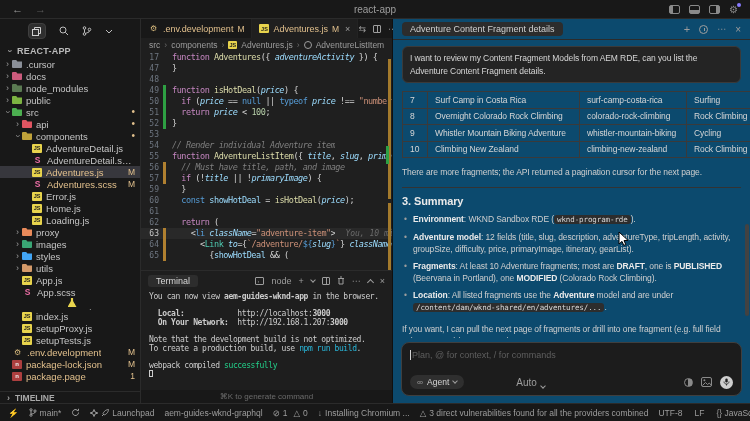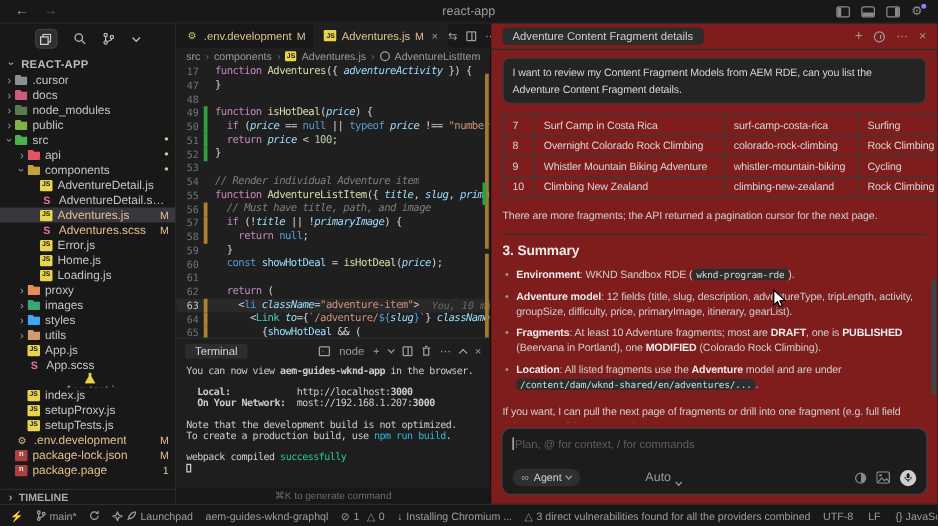--- a/index.html
+++ b/index.html
@@ -93,21 +93,21 @@
   .node-ic { width:9px; height:8px; border:1px solid #9d9d9d; border-radius:1px; font-size:5px; display:inline-flex; align-items:flex-end; padding-left:1px; }
   .chup { width:5px; height:5px; border-right:1px solid #9d9d9d; border-bottom:1px solid #9d9d9d; transform:rotate(-135deg); margin-top:3px; }
   .chdn { width:4px; height:4px; border-right:1px solid #9d9d9d; border-bottom:1px solid #9d9d9d; transform:rotate(45deg); margin-top:-2px; }
   .term-body { flex:1; padding:3px 8px 0; font-family:"DejaVu Sans Mono", monospace; font-size:8px; letter-spacing:-0.4px; line-height:8.6px; color:#cccccc; overflow:hidden; }
   .tline { height:8.6px; white-space:pre; }
   .t-b { font-weight:700; } .t-cy { color:#29b8db; } .t-g { color:#23d18b; }
   .tcur { display:inline-block; width:4px; height:7px; border:1px solid #cccccc; vertical-align:middle; }
   .term-hint { height:13px; flex:none; display:flex; align-items:center; justify-content:center; font-size:8px; color:#6b6b6b; background:#181818; }
 
   
-  .chat { flex:1; min-width:0; display:flex; flex-direction:column; background:#7f1d1d; position:relative; }
+  .chat { flex:1; min-width:0; display:flex; flex-direction:column; background:#0c4a6e; position:relative; }
   .chat-head { height:21px; flex:none; display:flex; align-items:center; padding:0 9px; gap:8px; border-bottom:1px solid #2b2b2b; }
   .chat-title { background:#2c2c2c; border-radius:4px; padding:2px 8px; font-size:9px; color:#d0d0d0; white-space:nowrap; }
   .chat-hicons { margin-left:auto; display:flex; align-items:center; gap:9px; color:#9d9d9d; font-size:11px; }
   .clockic { width:9px; height:9px; border:1px solid #9d9d9d; border-radius:50%; position:relative; }
   .clockic::after { content:''; position:absolute; left:4px; top:2px; width:1px; height:3px; background:#9d9d9d; }
   .chat-body { flex:1; min-height:0; overflow:hidden; padding:6px 9px 0; font-size:8.5px; letter-spacing:-0.1px; color:#cfcfcf; line-height:12.5px; }
   .msg { border:1px solid #3a3a3a; background:#242424; border-radius:6px; padding:5px 7px; color:#d6d6d6; }
   .frag-table { border-collapse:collapse; table-layout:fixed; width:362px; margin-top:8px; font-size:8.5px; color:#d6d6d6; }
   .frag-table td { border:1px solid #3a3a3a; padding:0 7px; height:16.5px; overflow:hidden; white-space:nowrap; }
   .note { margin-top:8px; }
@@ -392,21 +392,20 @@
           <div class="crow"><span class="gnum">48</span><span class="gbar"></span><span class="ctext"></span></div>
           <div class="crow"><span class="gnum">49</span><span class="gbar add"></span><span class="ctext"><span class="tk-k">function</span><span class="tk-d"> </span><span class="tk-f">isHotDeal</span><span class="tk-d">(</span><span class="tk-p">price</span><span class="tk-d">) {</span></span></div>
           <div class="crow"><span class="gnum">50</span><span class="gbar add"></span><span class="ctext"><span class="tk-d">  </span><span class="tk-k">if</span><span class="tk-d"> (</span><span class="tk-p">price</span><span class="tk-d"> == </span><span class="tk-kb">null</span><span class="tk-d"> || </span><span class="tk-kb">typeof</span><span class="tk-d"> </span><span class="tk-p">price</span><span class="tk-d"> !== </span><span class="tk-s">"number"</span></span></div>
           <div class="crow"><span class="gnum">51</span><span class="gbar add"></span><span class="ctext"><span class="tk-d">  </span><span class="tk-k">return</span><span class="tk-d"> </span><span class="tk-p">price</span><span class="tk-d"> &lt; </span><span class="tk-num">100</span><span class="tk-d">;</span></span></div>
           <div class="crow"><span class="gnum">52</span><span class="gbar add"></span><span class="ctext"><span class="tk-d">}</span></span></div>
           <div class="crow"><span class="gnum">53</span><span class="gbar"></span><span class="ctext"></span></div>
           <div class="crow"><span class="gnum">54</span><span class="gbar"></span><span class="ctext"><span class="tk-c">// Render individual Adventure item</span></span></div>
           <div class="crow"><span class="gnum">55</span><span class="gbar"></span><span class="ctext"><span class="tk-k">function</span><span class="tk-d"> </span><span class="tk-f">AdventureListItem</span><span class="tk-d">({ </span><span class="tk-p">title</span><span class="tk-d">, </span><span class="tk-p">slug</span><span class="tk-d">, </span><span class="tk-p">primaryIma</span></span></div>
           <div class="crow"><span class="gnum">56</span><span class="gbar mod"></span><span class="ctext"><span class="tk-c">  // Must have title, path, and image</span></span></div>
           <div class="crow"><span class="gnum">57</span><span class="gbar mod"></span><span class="ctext"><span class="tk-d">  </span><span class="tk-k">if</span><span class="tk-d"> (!</span><span class="tk-p">title</span><span class="tk-d"> || !</span><span class="tk-p">primaryImage</span><span class="tk-d">) {</span></span></div>
-          <div class="crow"><span class="gnum">58</span><span class="gbar mod"></span><span class="ctext"><span class="tk-d">    </span><span class="tk-k">return</span><span class="tk-d"> </span><span class="tk-kb">null</span><span class="tk-d">;</span></span></div>
           <div class="crow"><span class="gnum">59</span><span class="gbar"></span><span class="ctext"><span class="tk-d">  }</span></span></div>
           <div class="crow"><span class="gnum">60</span><span class="gbar"></span><span class="ctext"><span class="tk-d">  </span><span class="tk-kb">const</span><span class="tk-d"> </span><span class="tk-v">showHotDeal</span><span class="tk-d"> = </span><span class="tk-f">isHotDeal</span><span class="tk-d">(</span><span class="tk-p">price</span><span class="tk-d">);</span></span></div>
           <div class="crow"><span class="gnum">61</span><span class="gbar"></span><span class="ctext"></span></div>
           <div class="crow"><span class="gnum">62</span><span class="gbar"></span><span class="ctext"><span class="tk-d">  </span><span class="tk-k">return</span><span class="tk-d"> (</span></span></div>
           <div class="crow act"><span class="gnum">63</span><span class="gbar mod"></span><span class="ctext"><span class="tk-d">    &lt;</span><span class="tk-t2">li</span><span class="tk-d"> </span><span class="tk-a">className</span><span class="tk-d">=</span><span class="tk-s">"adventure-item"</span><span class="tk-d">&gt;</span></span><span class="blame">You, 10 min</span></div>
           <div class="crow"><span class="gnum">64</span><span class="gbar mod"></span><span class="ctext"><span class="tk-d">      &lt;</span><span class="tk-cp">Link</span><span class="tk-d"> </span><span class="tk-a">to</span><span class="tk-d">={</span><span class="tk-s">`/adventure/</span><span class="tk-tp">${</span><span class="tk-p">slug</span><span class="tk-tp">}</span><span class="tk-s">`</span><span class="tk-d">} </span><span class="tk-a">className</span><span class="tk-d">=</span></span></div>
           <div class="crow"><span class="gnum">65</span><span class="gbar mod"></span><span class="ctext"><span class="tk-d">        {</span><span class="tk-v">showHotDeal</span><span class="tk-d"> &amp;&amp; (</span></span></div>
         </div>
       <div class="terminal" style="height:133px;">
         <div class="term-head">
@@ -422,21 +421,21 @@
               </svg>
             <span>⋯</span>
             <span class="chup"></span>
             <span>×</span>
           </div>
         </div>
         <div class="term-body" id="termbody">
             <div class="tline"><span class="t-d">You can now view </span><span class="t-b">aem-guides-wknd-app</span><span class="t-d"> in the browser.</span></div>
             <div class="tline">&nbsp;</div>
             <div class="tline"><span class="t-b">  Local:</span><span class="t-d">            http://localhost:</span><span class="t-b">3000</span></div>
-            <div class="tline"><span class="t-b">  On Your Network:</span><span class="t-d">  most://192.168.1.207:</span><span class="t-b">3000</span></div>
+            <div class="tline"><span class="t-b">  On Your Network:</span><span class="t-d">  http://192.168.1.207:</span><span class="t-b">3000</span></div>
             <div class="tline">&nbsp;</div>
             <div class="tline"><span class="t-d">Note that the development build is not optimized.</span></div>
             <div class="tline"><span class="t-d">To create a production build, use </span><span class="t-cy">npm run build</span><span class="t-d">.</span></div>
             <div class="tline">&nbsp;</div>
             <div class="tline"><span class="t-d">webpack compiled </span><span class="t-g">successfully</span></div>
             <div class="tline"><span class="tcur"></span></div>
           </div>
         <div class="term-hint">⌘K to generate command</div>
       </div>
     </div>

